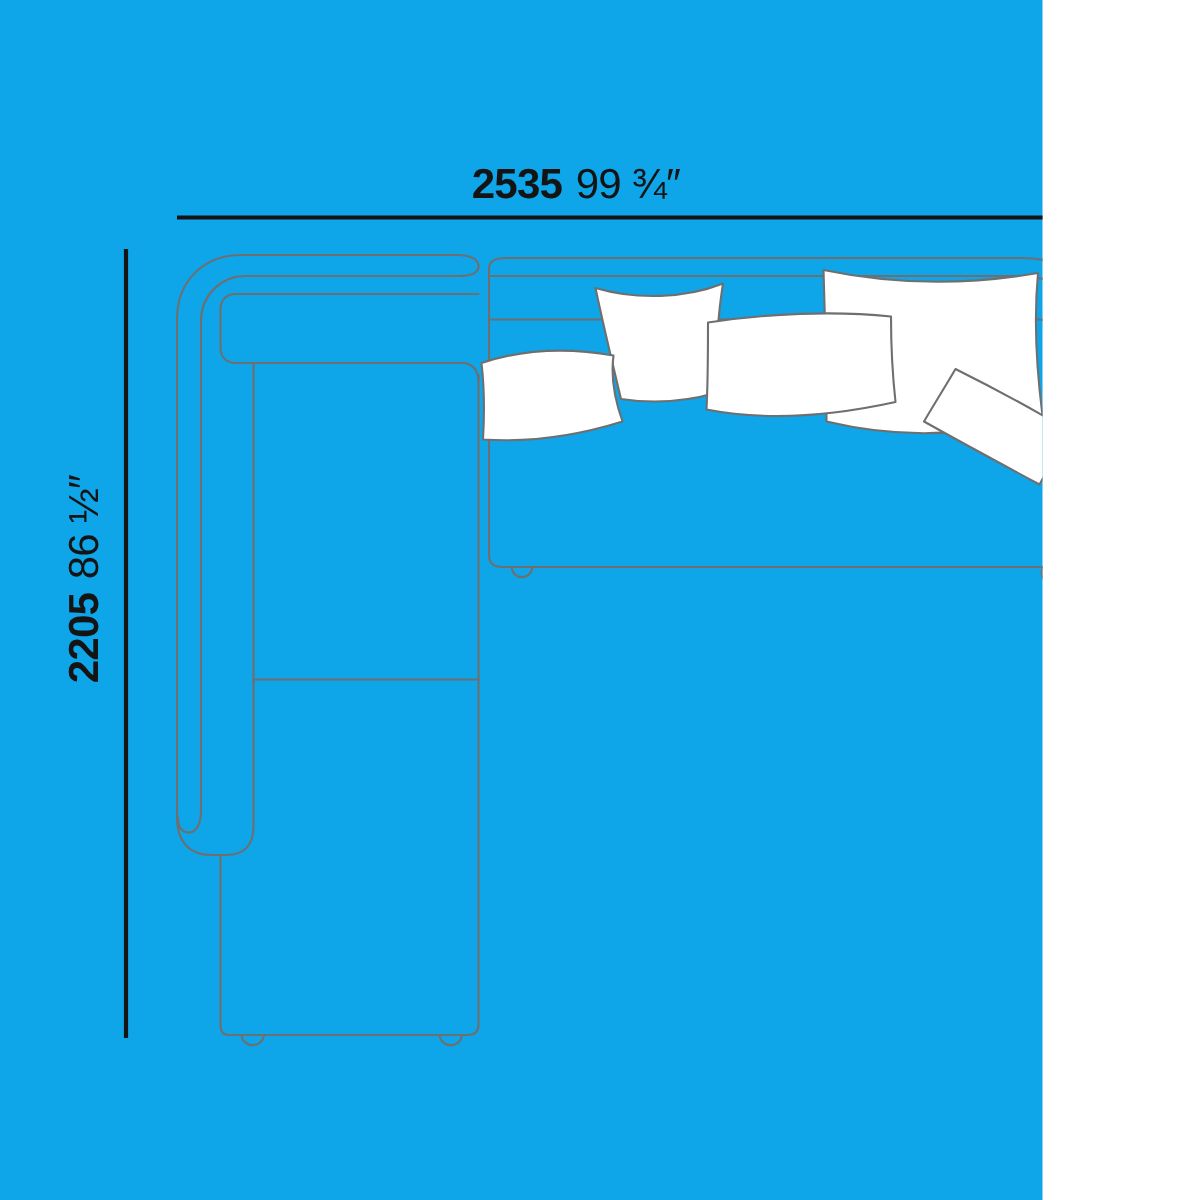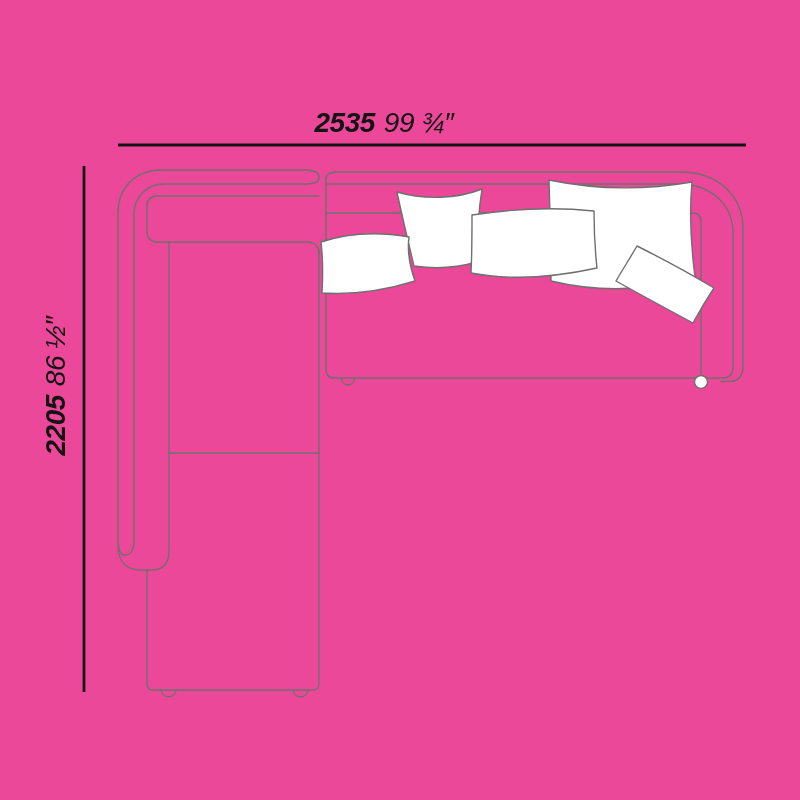--- a/index.html
+++ b/index.html
@@ -1,19 +1,18 @@
 <!DOCTYPE html>
 <html><head>
 <meta charset="utf-8">
 <style>
   html,body{margin:0;padding:0;background:#ffffff;}
   .canvas{
-    position:relative;width:800px;height:800px;background:#ec4899;overflow:hidden;
+    position:relative;width:695px;height:800px;background:#0ea5e9;overflow:hidden;
     font-family:"Liberation Sans", sans-serif;
-    font-style:italic;
   }
   .drawing{position:absolute;left:0;top:0;}
   .dim-label{
     position:absolute;
     color:#141414;
     font-size:28px;
     line-height:28px;
     white-space:nowrap;
     letter-spacing:-0.5px;
   }

